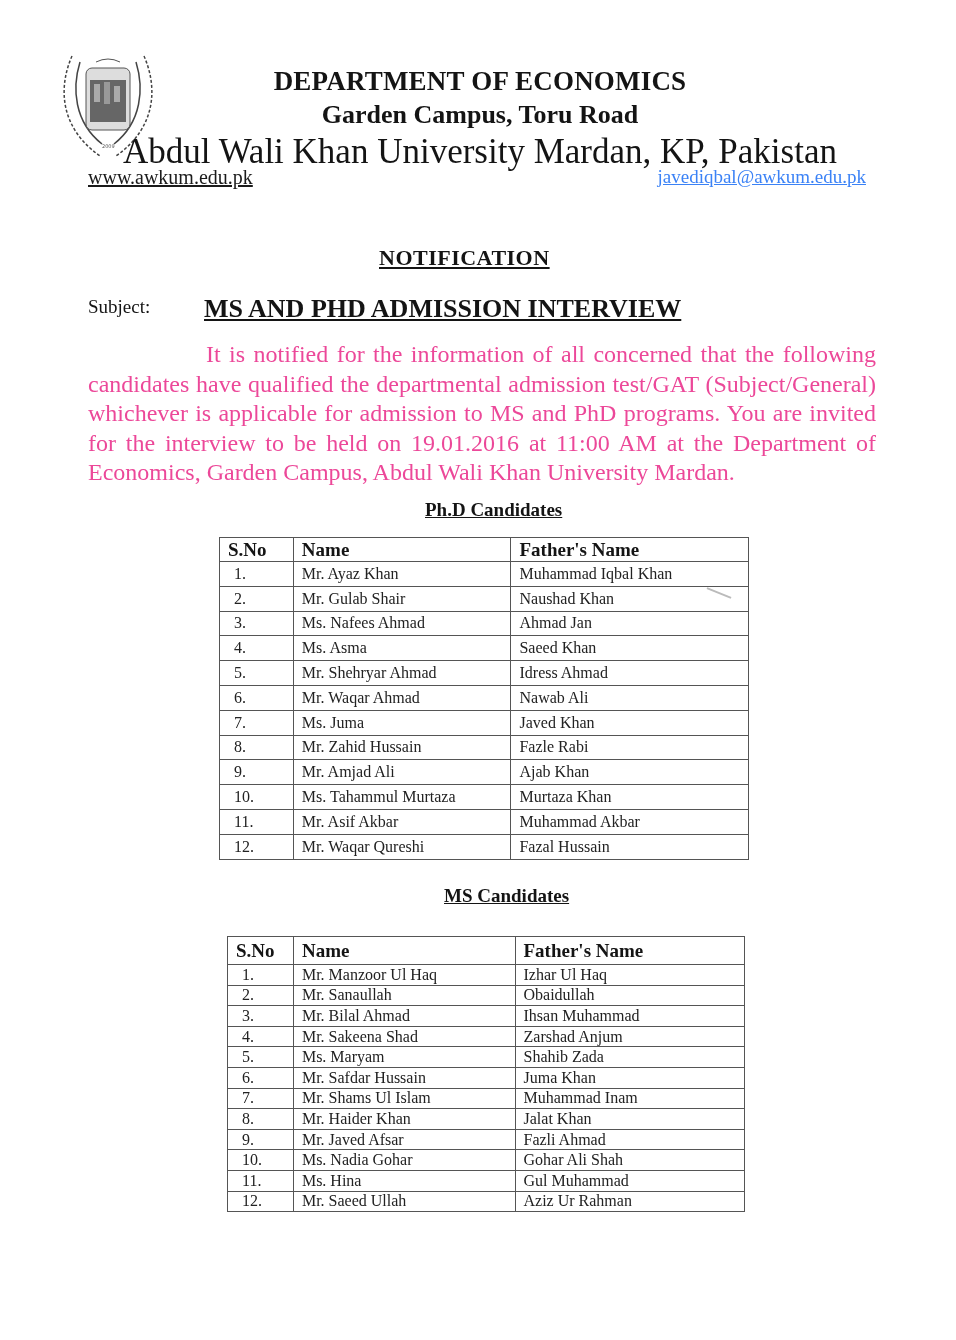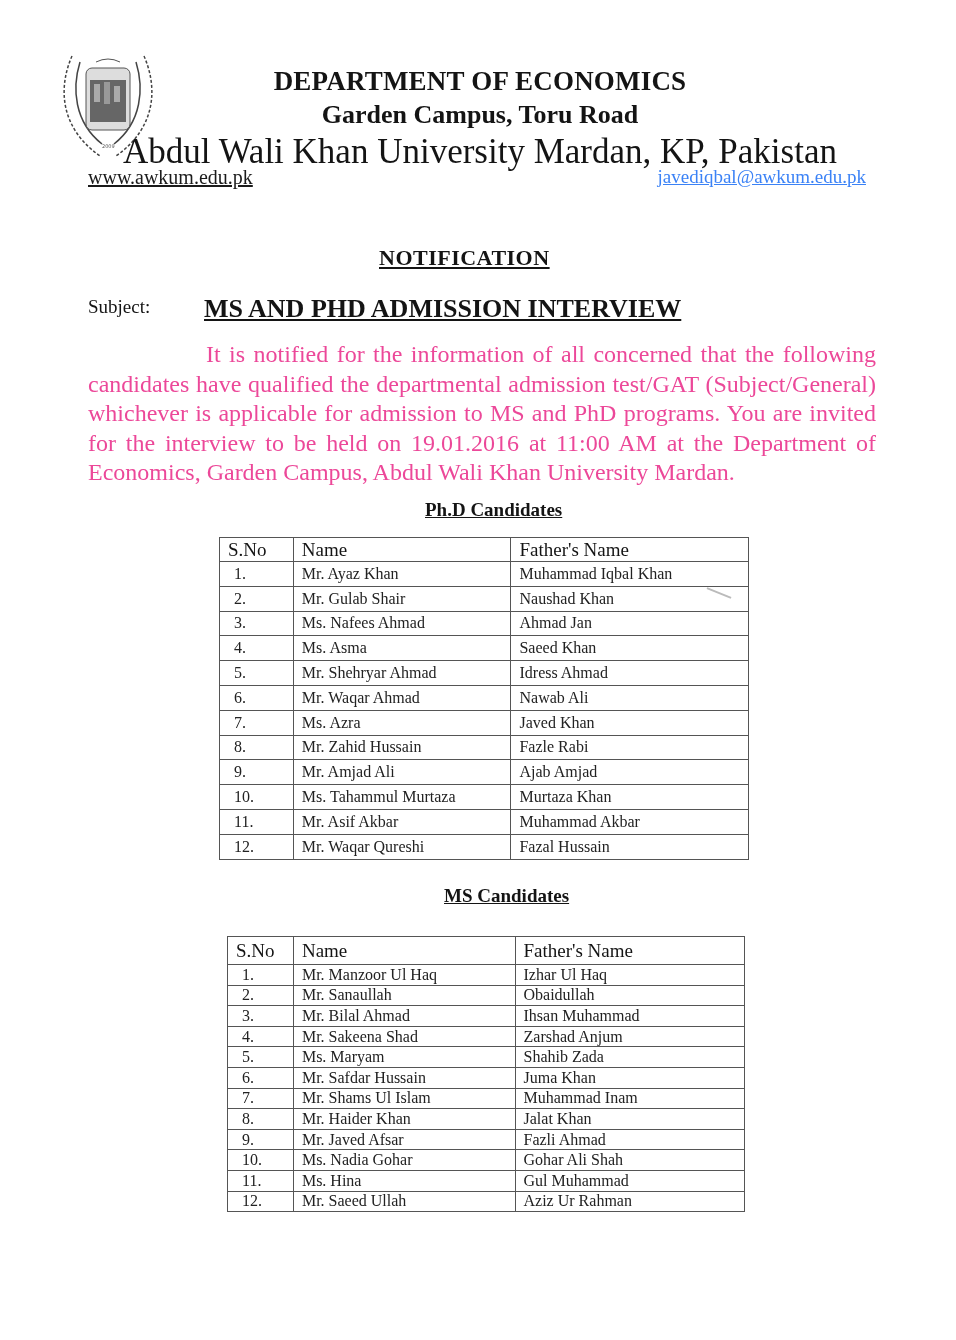--- a/index.html
+++ b/index.html
@@ -33,21 +33,21 @@
     }
     .phd-title { left: 425px; top: 499px; }
     .ms-title { left: 444px; top: 885px; }
     table.cand {
       position: absolute; border-collapse: collapse; border: 1.5px solid #555;
       font-family: "Liberation Serif", serif;
     }
     table.cand td, table.cand th {
       border: 1px solid #555; padding: 0 0 0 8px; text-align: left; white-space: nowrap;
     }
-    table.cand th { font-weight: normal; font-size: 19px; margin-top: 10px; }
+    table.cand th { font-weight: bold; font-size: 19px; margin-top: 10px; }
     table.cand td { font-size: 16px; color: #222; }
     table.cand td.sno { padding-left: 14px; }
     .phd-table { left: 219px; top: 537px; width: 530px; }
     .phd-table th { height: 23px; }
     .phd-table td { height: 23.8px; }
     .phd-table col.c1 { width: 74px; } .phd-table col.c2 { width: 218px; } .phd-table col.c3 { width: 238px; }
     .ms-table { left: 227px; top: 936px; width: 518px; }
     .ms-table th { height: 27px; }
     .ms-table td { height: 19.6px; font-size: 15.5px; line-height: 18px; }
     .ms-table col.c1 { width: 66px; } .ms-table col.c2 { width: 222px; } .ms-table col.c3 { width: 230px; }
@@ -127,32 +127,32 @@
         <td>Mr. Shehryar Ahmad</td>
         <td>Idress Ahmad</td>
       </tr>
     <tr>
         <td class="sno">6.</td>
         <td>Mr. Waqar Ahmad</td>
         <td>Nawab Ali</td>
       </tr>
     <tr>
         <td class="sno">7.</td>
-        <td>Ms. Azra</td>
+        <td>Ms. Juma</td>
         <td>Javed Khan</td>
       </tr>
     <tr>
         <td class="sno">8.</td>
         <td>Mr. Zahid Hussain</td>
         <td>Fazle Rabi</td>
       </tr>
     <tr>
         <td class="sno">9.</td>
         <td>Mr. Amjad Ali</td>
-        <td>Ajab Amjad</td>
+        <td>Ajab Khan</td>
       </tr>
     <tr>
         <td class="sno">10.</td>
         <td>Ms. Tahammul Murtaza</td>
         <td>Murtaza Khan</td>
       </tr>
     <tr>
         <td class="sno">11.</td>
         <td>Mr. Asif Akbar</td>
         <td>Muhammad Akbar</td>

